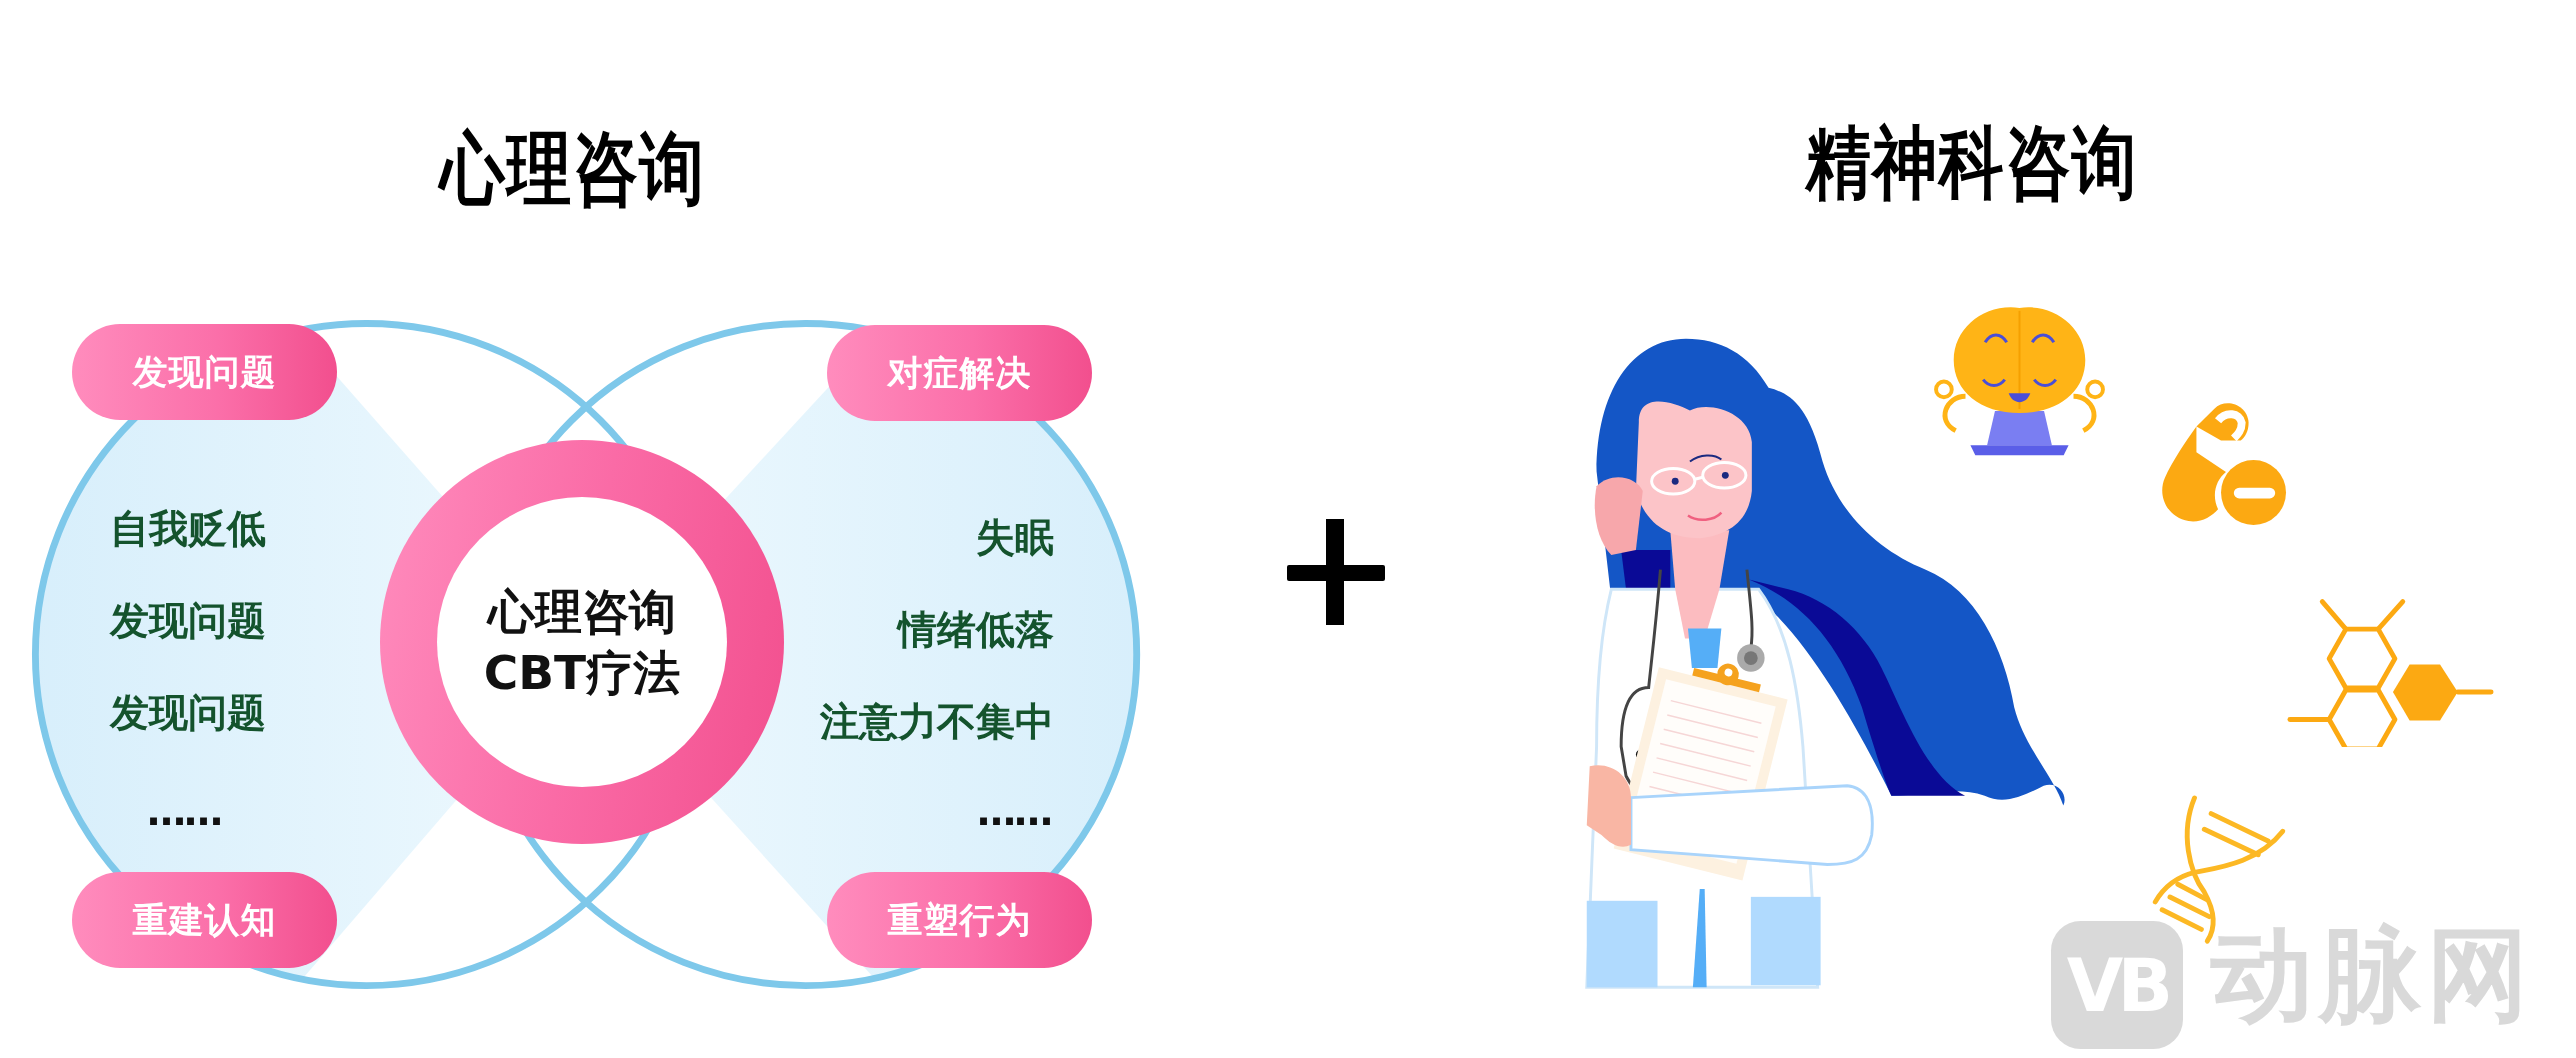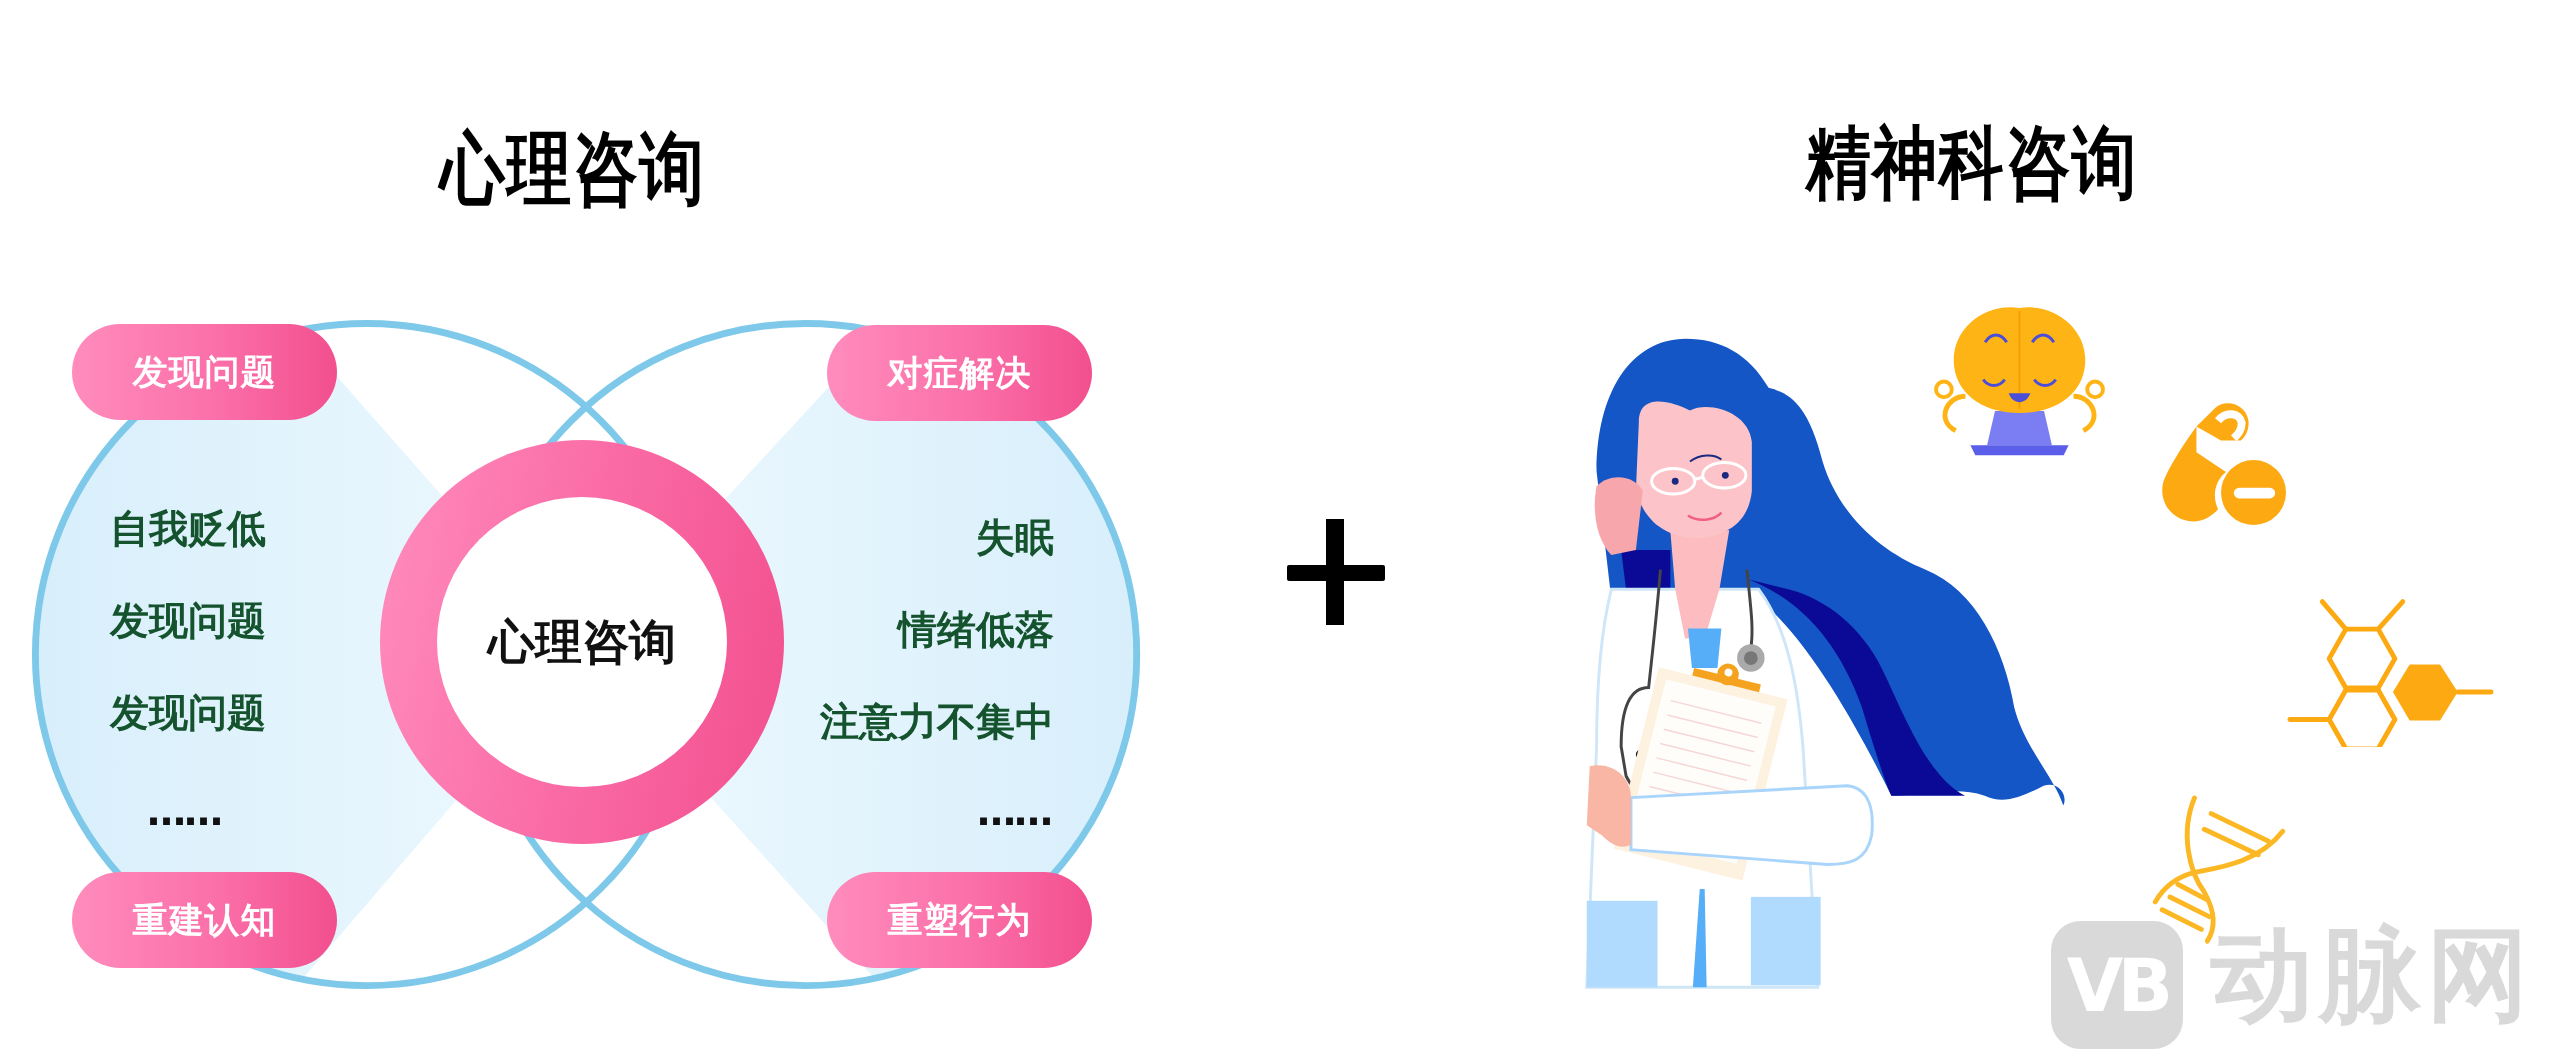--- a/index.html
+++ b/index.html
@@ -59,20 +59,21 @@
     <g clip-path="url(#rclip)">
       <polygon points="1200,300 930,300 592,666 930,1040 1200,1040" fill="url(#rfill)"></polygon>
     </g>
     <circle cx="373" cy="666" r="337" fill="none" stroke="#7ec8ea" stroke-width="7"></circle>
     <circle cx="820" cy="666" r="337" fill="none" stroke="#7ec8ea" stroke-width="7"></circle>
   </svg>
 
   <div class="center-ring">
     <div class="center-inner">
       <span>心理咨询</span>
+      <span>CBT疗法</span>
     </div>
   </div>
 
   <div class="pill" style="left:72px; top:324px;">发现问题</div>
   <div class="pill" style="left:827px; top:325px;">对症解决</div>
   <div class="pill" style="left:72px; top:872px;font-family:Liberation Mono, monospace;">重建认知</div>
   <div class="pill" style="left:827px; top:872px;">重塑行为</div>
 
   <div class="item" style="left:110px; top:509px;">自我贬低</div>
   <div class="item" style="left:110px; top:601px;">发现问题</div>

